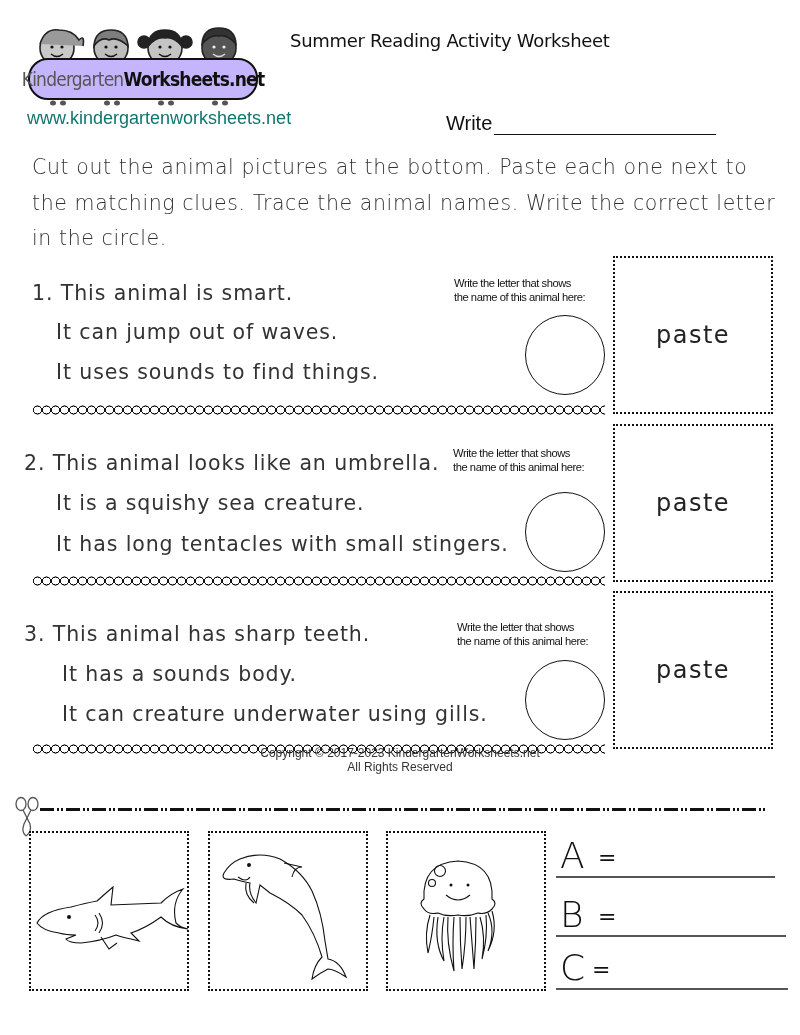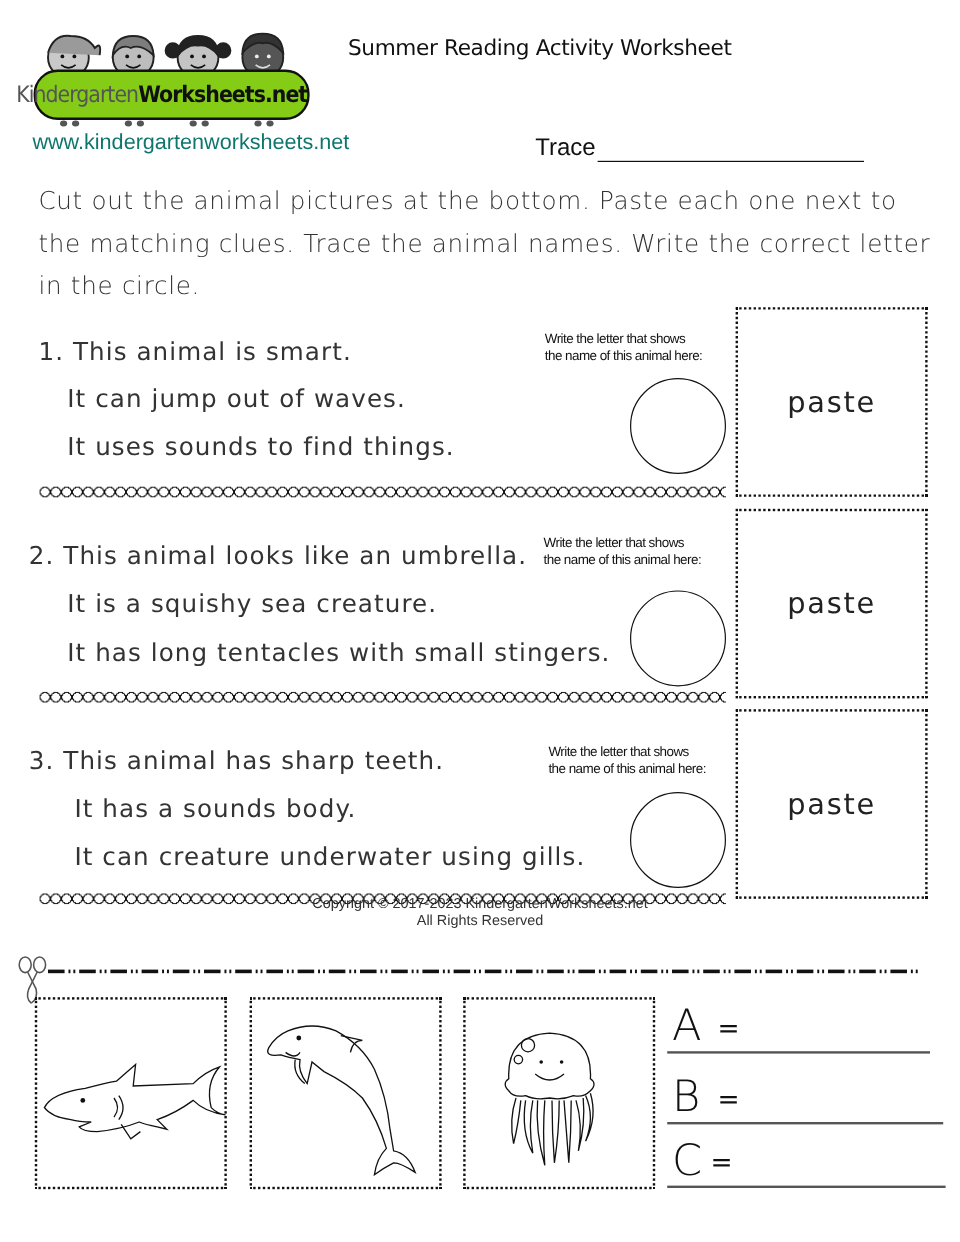--- a/index.html
+++ b/index.html
@@ -6,22 +6,22 @@
     body {
       width: 800px; height: 1035px; position: relative; overflow: hidden;
       font-family: "DejaVu Sans", sans-serif; color: #111;
     }
     .abs { position: absolute; }
 
     
     .logo { left: 25px; top: 14px; width: 235px; height: 95px; }
     .logo-banner {
       position: absolute; left: 3px; top: 44px; width: 226px; height: 38px;
-      border: 2.5px solid #111; border-radius: 20px; background: #84cc16;
-      display: flex; align-items: center; justify-content: flex-end;
+      border: 2.5px solid #111; border-radius: 20px; background: #c4b5fd;
+      display: flex; align-items: center; justify-content: center;
       font-family: "DejaVu Sans Condensed", "DejaVu Sans", sans-serif;
       font-size: 19px; letter-spacing: -0.8px; white-space: nowrap;
     }
     .logo-banner .k { color: #555; }
     .logo-banner .w { color: #111; font-weight: bold; }
     .logo-url {
       left: 27px; top: 108px; font-family: Liberation Sans, sans-serif;
       font-size: 18px; color: #0f766e;
     }
 
@@ -150,21 +150,21 @@
   </svg>
   <div class="logo-banner">
     <span class="k">Kindergarten</span>
       <span class="w">Worksheets.net</span>
   </div>
 </div>
 <div class="abs logo-url">www.kindergartenworksheets.net</div>
 
 <div class="abs title">Summer Reading Activity Worksheet</div>
 <div class="abs name-row">
-  <span>Trace</span>
+  <span>Write</span>
     <span class="name-line"></span>
 </div>
 
 <div class="abs instructions">Cut out the animal pictures at the bottom. Paste each one next to the matching clues. Trace the animal names. Write the correct letter in the circle.</div>
 
 <div class="abs clue" style="left:32px;top:281px"><span>1.</span> <span>This animal is smart.</span></div>
 <div class="abs clue" style="left:56px;top:320px">It can jump out of waves.</div>
 <div class="abs clue" style="left:56px;top:360px">It uses sounds to find things.</div>
 <div class="abs hint" style="left:454px;top:276px">
   <div>Write the letter that shows</div>

